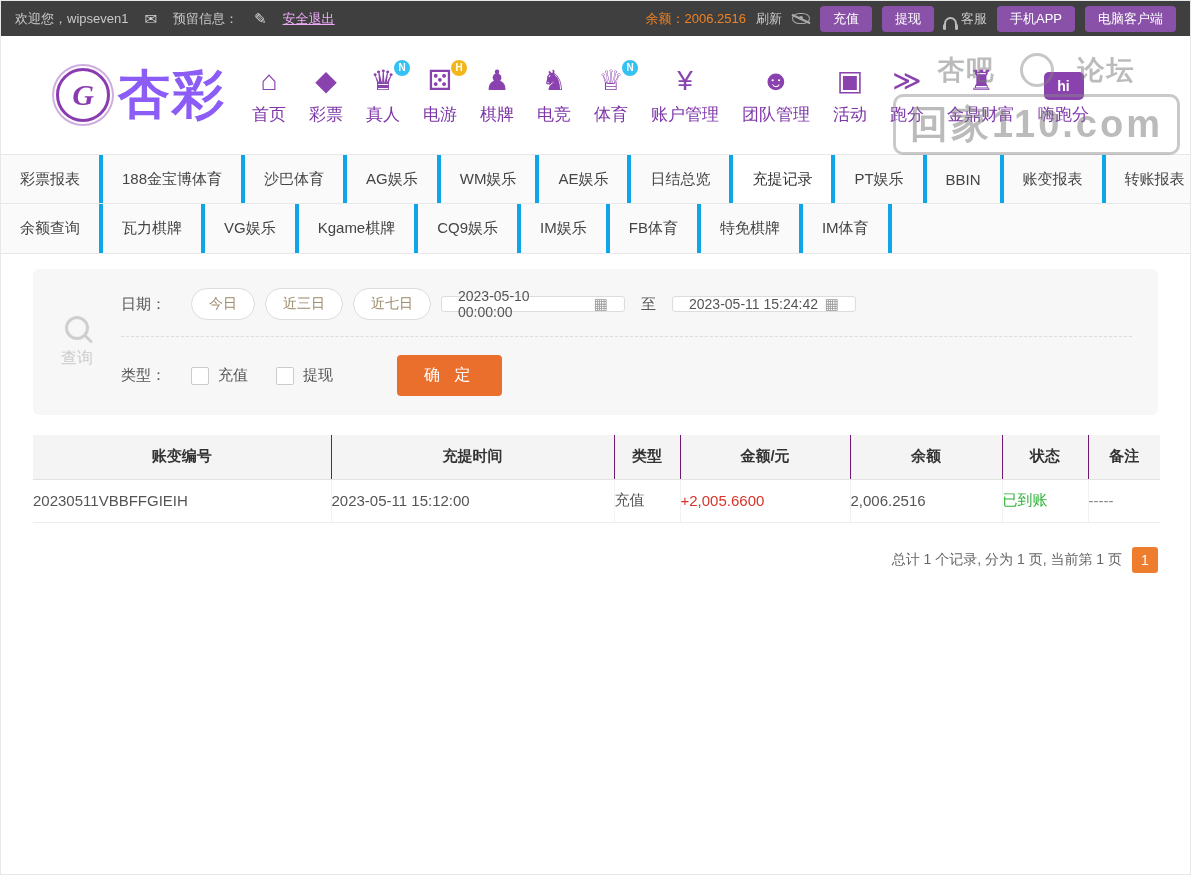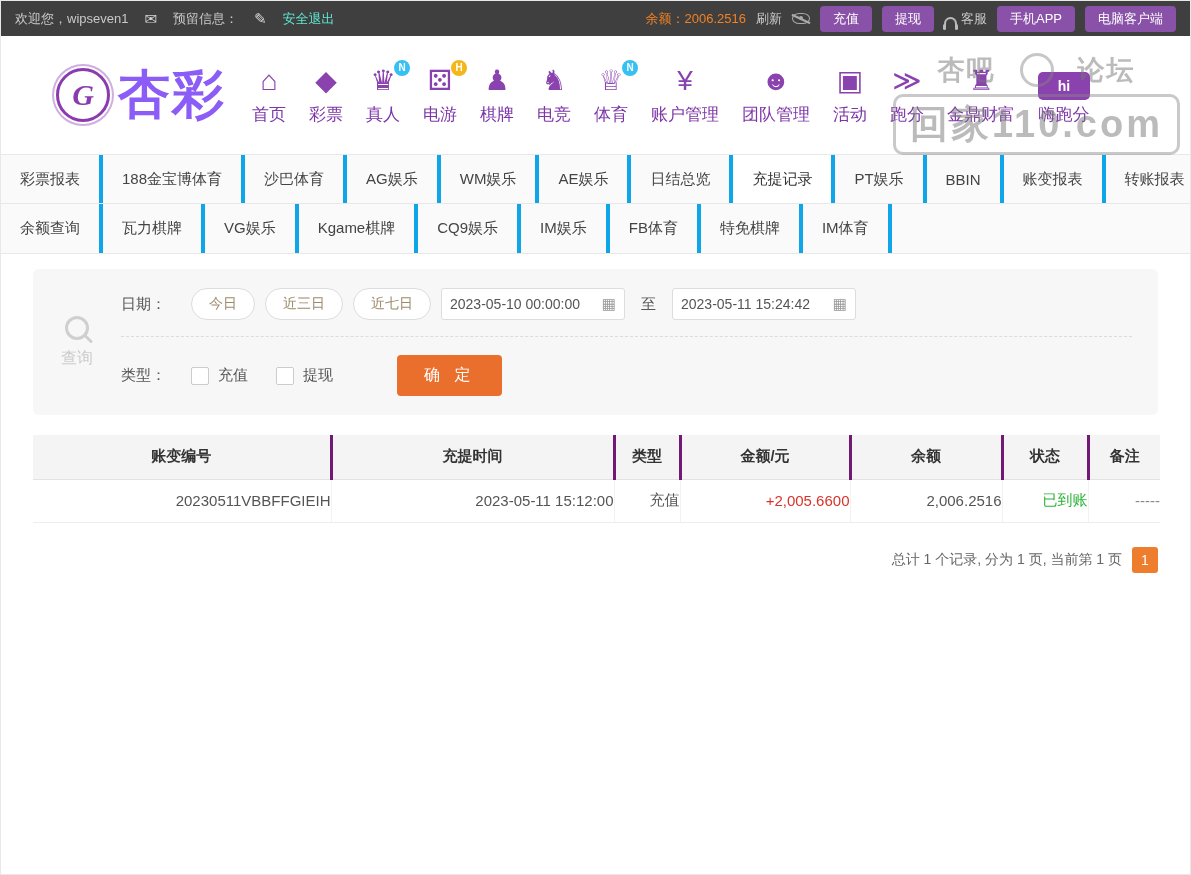--- a/index.html
+++ b/index.html
@@ -9,41 +9,41 @@
     font-family:"Liberation Sans","DejaVu Sans",sans-serif;
     color:#333;
   }
   .page{width:1191px;height:875px;border:1px solid #e8e8e8;background:#fff;position:relative;overflow:hidden}
 
   
   .topbar{height:35px;background:#3f3f3f;display:flex;align-items:center;padding:0 14px;font-size:13px;color:#c9c9c9}
   .topbar .tleft{display:flex;align-items:center;gap:16px}
   .topbar .tright{margin-left:auto;display:flex;align-items:center;gap:10px}
   .tb-icon{color:#d5d5d5;font-size:15px;line-height:1}
-  .logout{color:#5eead4;cursor:pointer}
+  .logout{color:#f0abfc;text-decoration:underline;cursor:pointer}
   .balance{color:#f08125}
   .refresh{color:#cccccc;cursor:pointer}
   .tb-btn{background:#8952a8;color:#fff;border:none;border-radius:4px;padding:4px 13px;font-size:13px;cursor:pointer;font-family:inherit}
   .eye-icon{position:relative;width:18px;height:11px;border:1px solid #aaa;border-radius:50% / 60%;display:inline-block;cursor:pointer}
   .eye-icon::before{content:"";position:absolute;left:6px;top:2px;width:4px;height:4px;border-radius:50%;background:#aaa}
   .eye-icon::after{content:"";position:absolute;left:-2px;top:4px;width:20px;height:2px;background:#aaa;transform:rotate(25deg)}
   .headset-icon{width:13px;height:9px;border:2px solid #bbb;border-bottom:none;border-radius:8px 8px 0 0;display:inline-block;position:relative;top:3px}
   .headset-icon::before,.headset-icon::after{content:"";position:absolute;bottom:-4px;width:3px;height:6px;background:#bbb;border-radius:2px}
   .headset-icon::before{left:-3px}.headset-icon::after{right:-3px}
   .service{display:flex;align-items:center;gap:4px;cursor:pointer}
 
   
   .header{position:relative;height:118px;display:flex;align-items:center;padding:0 30px 0 55px;background:#fff}
   .logo{display:flex;align-items:center;gap:8px;cursor:pointer}
   .logo-mark{width:54px;height:54px;border-radius:50%;border:3px solid #8b3bb0;box-shadow:0 0 0 2px #fff,0 0 0 4px #cfaee0;display:flex;align-items:center;justify-content:center;color:#8b3bb0;font-family:"Liberation Serif",serif;font-style:italic;font-weight:bold;font-size:30px}
   .brand-name{font-size:52px;font-weight:bold;color:#8b5cf6;letter-spacing:2px}
   .nav{display:flex;align-items:flex-end;gap:23px;margin-left:26px}
   .nav-item{display:flex;flex-direction:column;align-items:center;gap:3px;cursor:pointer}
   .nav-icon{font-size:28px;line-height:34px;height:36px;min-width:30px;color:#8a42ae;position:relative;text-align:center}
-  .nav-icon.hi-box{display:flex;align-items:center;justify-content:center;width:52px;height:28px;margin-top:5px;background:#8a42ae;color:#fff;border-radius:5px;font-size:14px;font-weight:bold}
+  .nav-icon.hi-box{display:flex;align-items:center;justify-content:center;width:40px;height:28px;margin-top:5px;background:#8a42ae;color:#fff;border-radius:5px;font-size:14px;font-weight:bold}
   .nav-label{font-size:17px;color:#7d35a8;white-space:nowrap}
   .badge{position:absolute;top:-4px;right:-12px;width:16px;height:16px;border-radius:50%;font-size:10px;color:#fff;display:flex;align-items:center;justify-content:center;font-weight:bold}
   .badge-N{background:#35c1f1}
   .badge-H{background:#f3b61b}
 
   
   .watermark{position:absolute;right:10px;top:16px;text-align:center;color:rgba(120,120,120,.5);pointer-events:none;z-index:5}
   .wm-top{display:flex;align-items:center;justify-content:center;gap:24px;font-size:27px;font-weight:bold;letter-spacing:2px}
   .wm-logo-icon{width:34px;height:34px;border:3px solid rgba(130,130,130,.45);border-radius:50%;display:inline-block}
   .wm-box{margin-top:6px;border:3px solid rgba(135,135,135,.45);border-radius:10px;padding:2px 14px;font-size:38px;font-weight:bold;letter-spacing:3px}
@@ -59,34 +59,34 @@
   .filter{margin:15px 32px 0;background:#f7f7f7;border-radius:6px;display:flex;padding:13px 0}
   .filter-left{width:88px;display:flex;flex-direction:column;align-items:center;justify-content:center;gap:8px;color:#c9c9c9}
   .search-glyph{width:24px;height:24px;border:3px solid #cfcfcf;border-radius:50%;position:relative;display:inline-block}
   .search-glyph::after{content:"";position:absolute;width:3px;height:10px;background:#cfcfcf;transform:rotate(-45deg);right:-4px;bottom:-7px;border-radius:2px}
   .filter-left .qlabel{font-size:16px;color:#cccccc}
   .filter-main{flex:1;padding-right:26px}
   .frow{display:flex;align-items:center;gap:10px;padding:6px 0}
   .frow.first{padding-bottom:16px;border-bottom:1px dashed #dcdcdc;margin-bottom:12px}
   .flabel{font-size:15px;color:#555;margin-right:15px;white-space:nowrap}
   .pill{background:#fff;border:1px solid #ddd;border-radius:16px;padding:6px 17px;font-size:14px;color:#9b8a68;cursor:pointer;font-family:inherit}
-  .date-input{display:flex;align-items:center;justify-content:space-between;width:184px;height:32px;background:#fff;border:1px solid #ddd;border-radius:3px;padding:0 8px;font-size:14px;color:#555;gap:6px;cursor:text}
+  .date-input{display:flex;align-items:center;justify-content:space-between;width:184px;height:16px;background:#fff;border:1px solid #ddd;border-radius:3px;padding:0 16px;font-size:14px;color:#555;gap:6px;cursor:text}
   .date-input:first-of-type{margin-left:14px}
   .to-label{font-size:15px;color:#555;margin:0 6px}
   .cal-icon{color:#999;font-size:15px;cursor:pointer}
   .chk{display:flex;align-items:center;gap:9px;font-size:15px;color:#555;margin-right:28px;cursor:pointer}
   .checkbox{width:18px;height:18px;background:#fff;border:1px solid #ccc;border-radius:2px;display:inline-block}
   .confirm-btn{background:#ea6f2d;color:#fff;border:none;border-radius:4px;padding:10px 27px;font-size:16px;letter-spacing:5px;cursor:pointer;margin-left:26px;font-family:inherit}
 
   
   .report{margin:20px 32px 0}
   table{width:100%;border-collapse:collapse;table-layout:fixed}
-  thead th{background:#f4f4f4;font-size:15px;font-weight:bold;color:#333;height:44px;border-bottom:1px solid #e2e2e2;border-right:3px solid #701a75;text-align:center}
+  thead th{background:#f4f4f4;font-size:15px;font-weight:bold;color:#333;height:44px;border-bottom:1px solid #e2e2e2;border-right:1px solid #701a75;text-align:center}
   thead th:last-child{border-right:none}
-  tbody td{height:43px;text-align:right;font-size:15px;color:#555;border-bottom:1px solid #ededed;border-right:1px solid #f2f2f2;background:#fff}
+  tbody td{height:43px;text-align:left;font-size:15px;color:#555;border-bottom:1px solid #ededed;border-right:1px solid #f2f2f2;background:#fff}
   tbody td:last-child{border-right:none}
   td.col-amount{color:#d9332a}
   td.col-status{color:#2eb33a}
   td.col-remark{color:#8a8a8a}
 
   
   .pagination{margin:24px 32px 0;display:flex;align-items:center;justify-content:flex-end;gap:10px;font-size:14px;color:#666}
   .page-btn{width:26px;height:26px;background:#ee7e2e;color:#fff;border:none;border-radius:3px;display:flex;align-items:center;justify-content:center;font-size:14px;cursor:pointer;font-family:inherit}
 </style>
 </head>

